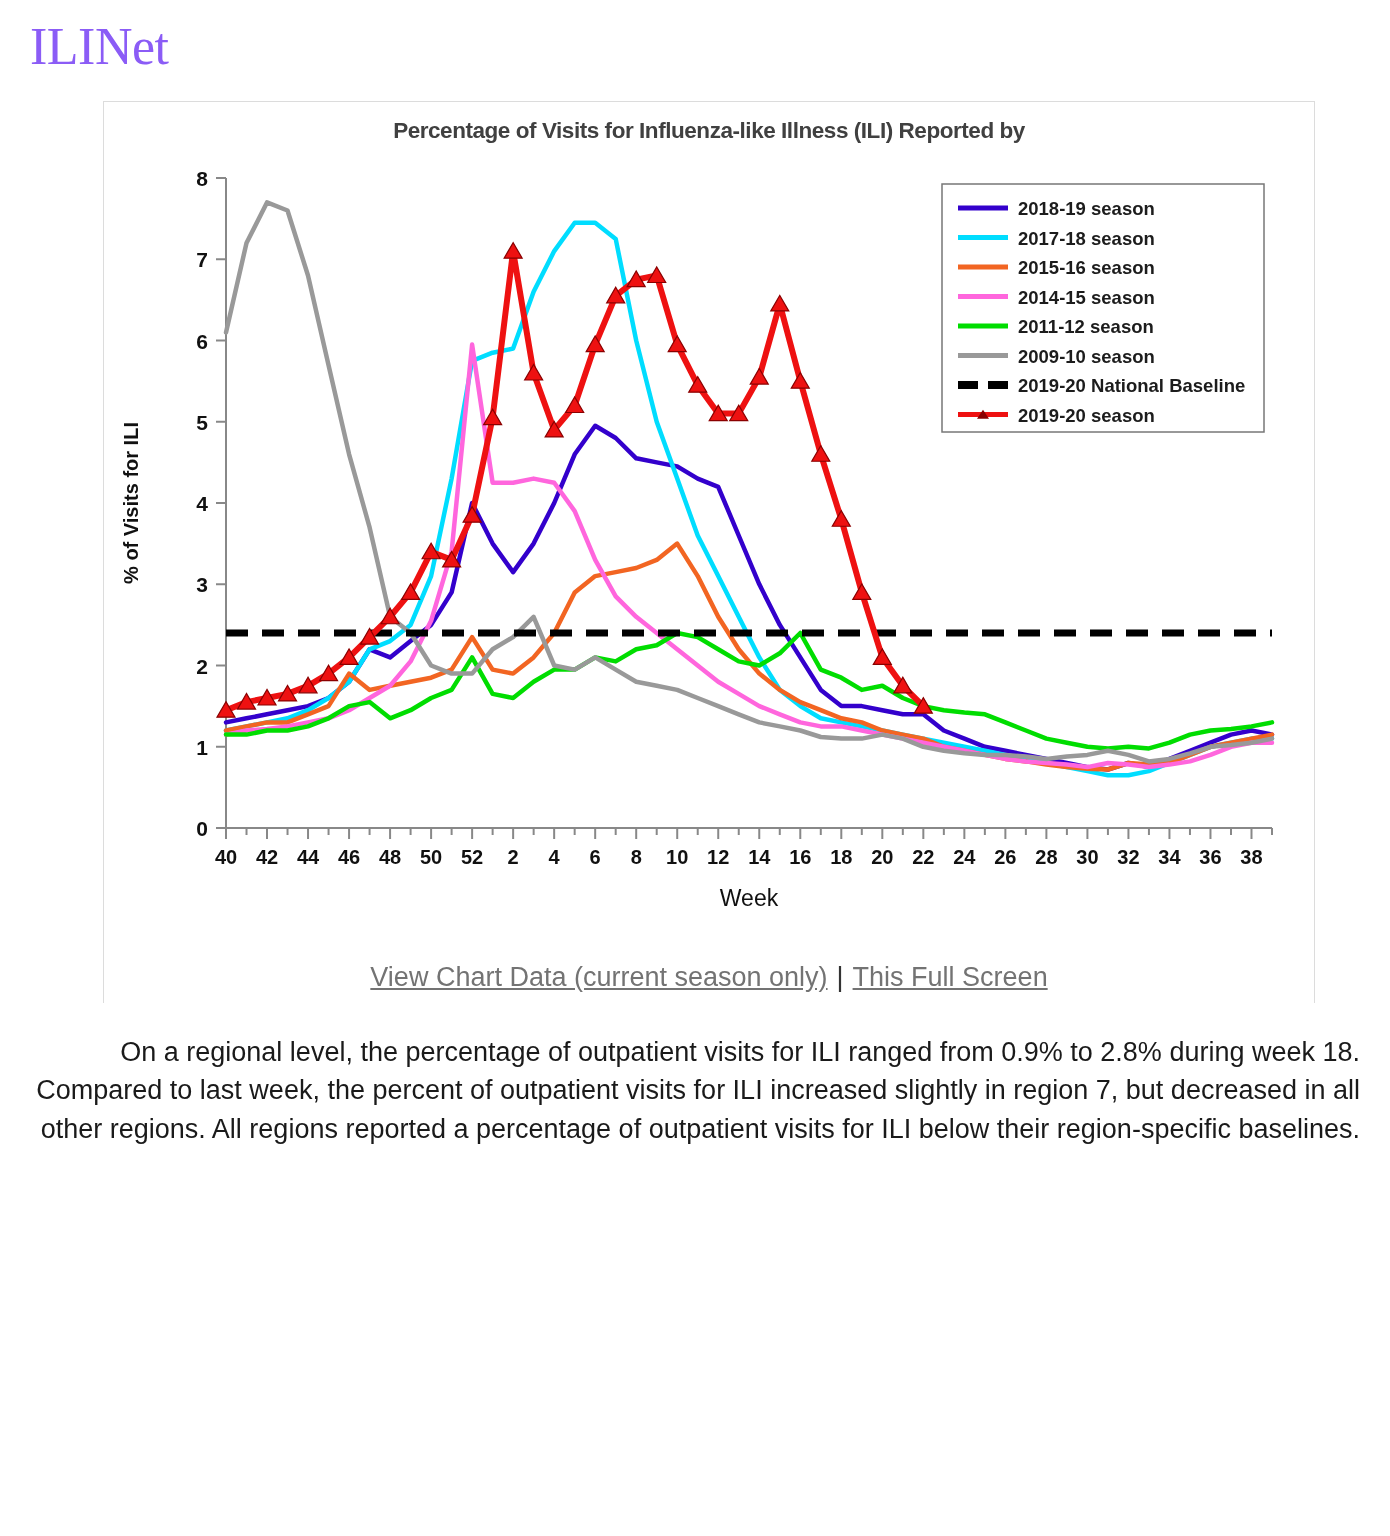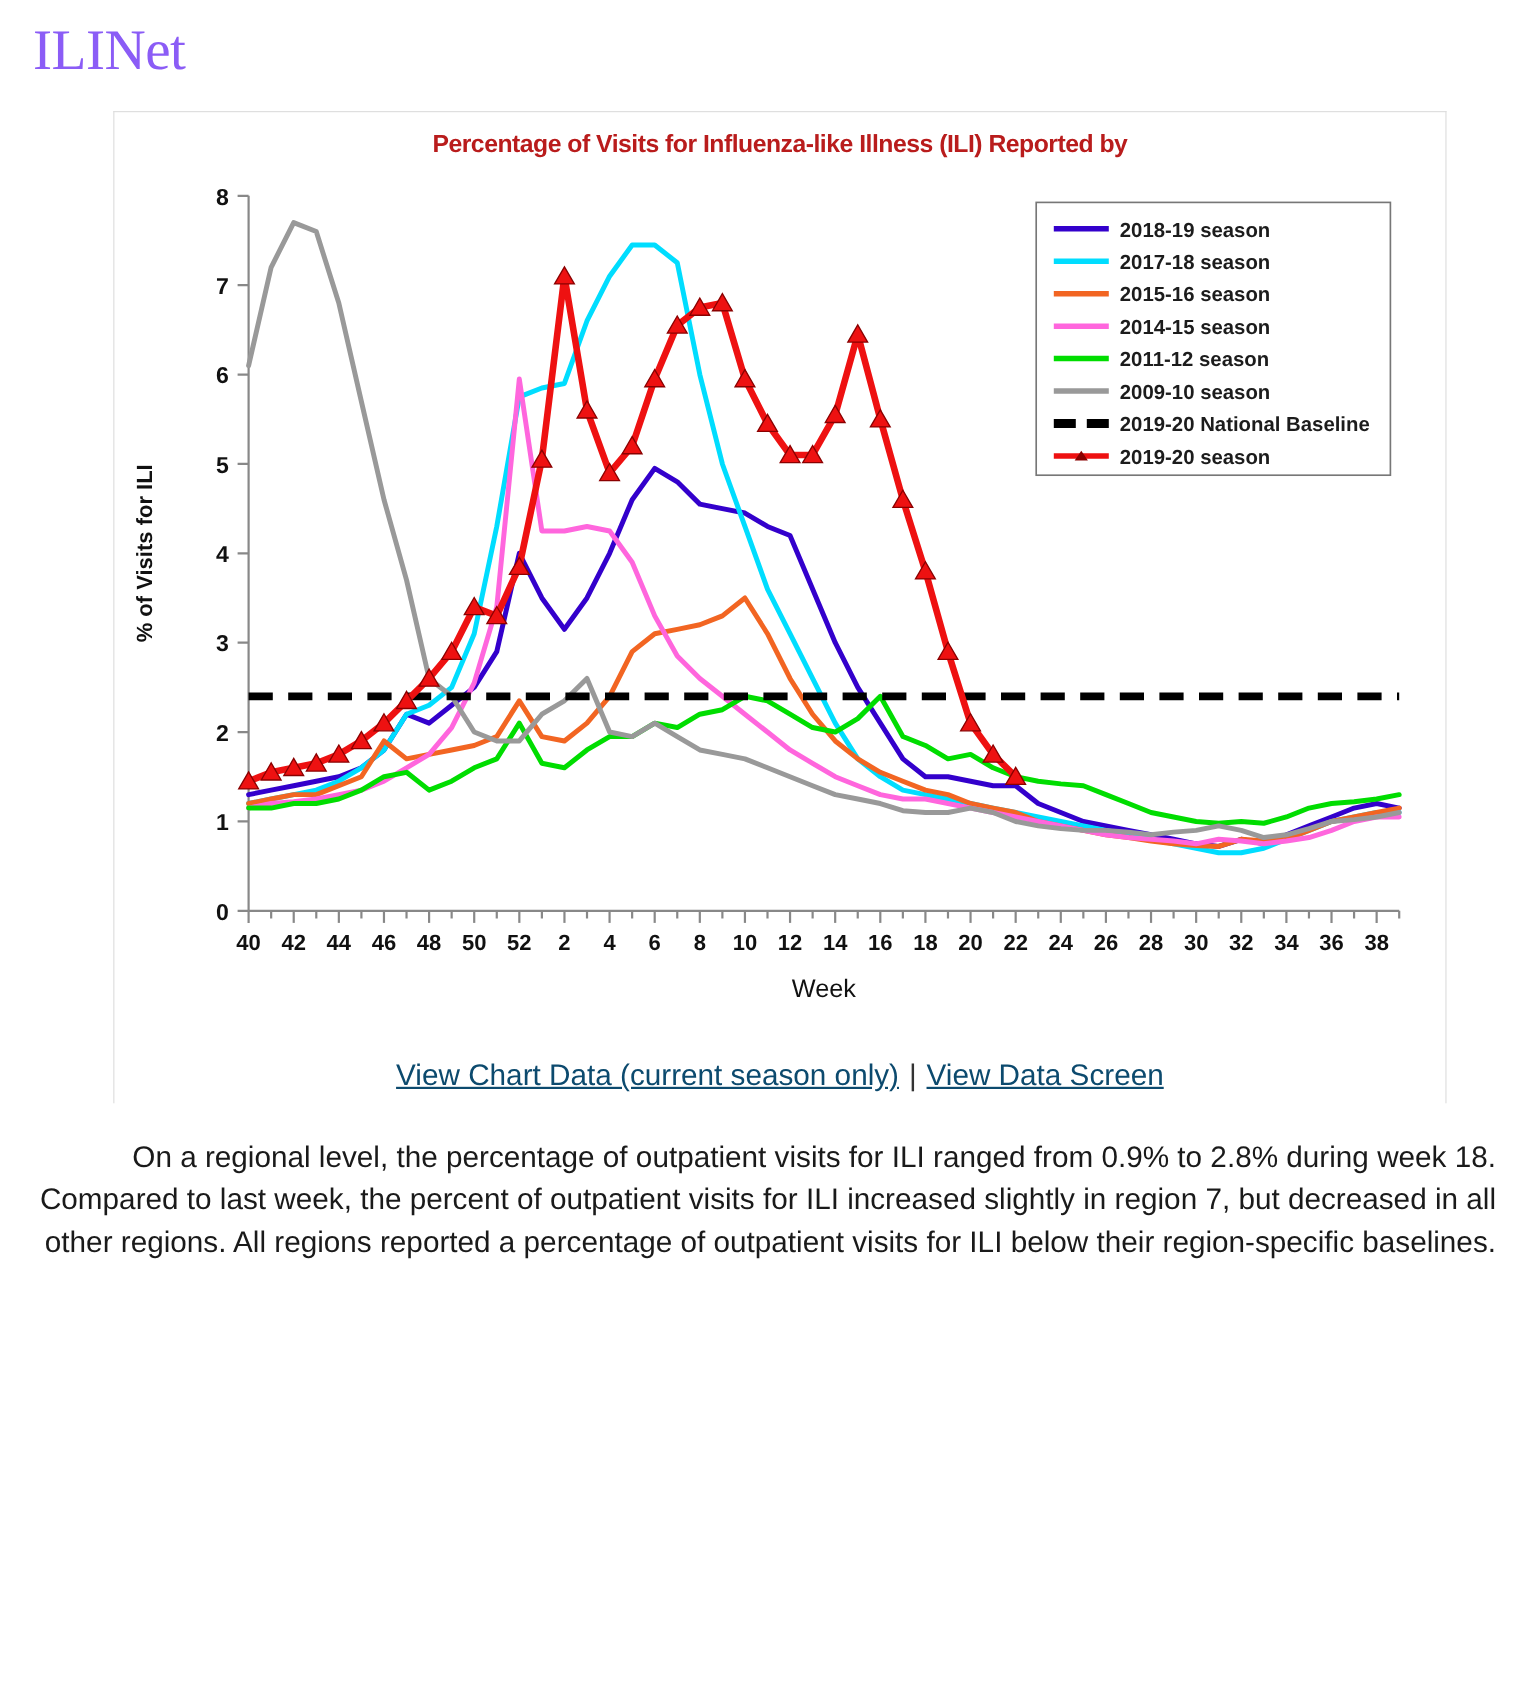--- a/index.html
+++ b/index.html
@@ -39,35 +39,35 @@
     border-bottom:none;
     padding:14px 0 0 0;
     position:relative;
   }
   .chart-title {
     text-align:center;
     font-family:"Liberation Sans", sans-serif;
     font-size:22.5px;
     font-weight:700;
     line-height:1.32;
-    color:#b91c1c;
+    color:#404040;
     letter-spacing:-0.45px;
     padding:0 60px;
     margin:0 0 10px 0;
   }
   .plot-wrap { position:relative; width:1212px; height:790px; }
   .plot-wrap svg { display:block; }
 
   .links-row {
     text-align:center;
     padding:16px 0 10px 0;
     font-size:27px;
   }
   .links-row a {
-    color:#0c4a6e;
+    color:#737373;
     text-decoration:underline;
   }
   .links-row .sep { color:#333; padding:0 9px; text-decoration:none; }
 
   .outro { margin-top:30px;text-align:right; }
 </style>
 </head>
 <body>
 
 <div class="page">
@@ -241,20 +241,20 @@
           <text x="914" y="206.5" font-size="18.5" font-weight="700" font-family="&quot;Liberation Sans&quot;, sans-serif" fill="#1c1c1c">2009-10 season</text>
           <line x1="854" y1="229" x2="904" y2="229" stroke="#000000" stroke-width="8" stroke-dasharray="20 10"></line>
           <text x="914" y="236" font-size="18.5" font-weight="700" font-family="&quot;Liberation Sans&quot;, sans-serif" fill="#1c1c1c">2019-20 National Baseline</text>
           <line x1="854" y1="258.5" x2="904" y2="258.5" stroke="#EE1111" stroke-width="5"></line>
           <polygon points="873,262.7 885,262.7 879,253.7" fill="#8a0000"></polygon>
           <text x="914" y="265.5" font-size="18.5" font-weight="700" font-family="&quot;Liberation Sans&quot;, sans-serif" fill="#1c1c1c">2019-20 season</text>
         </svg>
     </div>
 
     <div class="links-row">
-      <a href="#">View Chart Data (current season only)</a><span class="sep">|</span><a href="#">View Data Screen</a>
+      <a href="#">View Chart Data (current season only)</a><span class="sep">|</span><a href="#">This Full Screen</a>
     </div>
 
   </div>
 
   <p class="body-text outro">On a regional level, the percentage of outpatient visits for ILI ranged from 0.9% to 2.8% during week 18. Compared to last week, the percent of outpatient visits for ILI increased slightly in region 7, but decreased in all other regions. All regions reported a percentage of outpatient visits for ILI below their region-specific baselines.</p>
 
 </div>
 
 </body></html>

